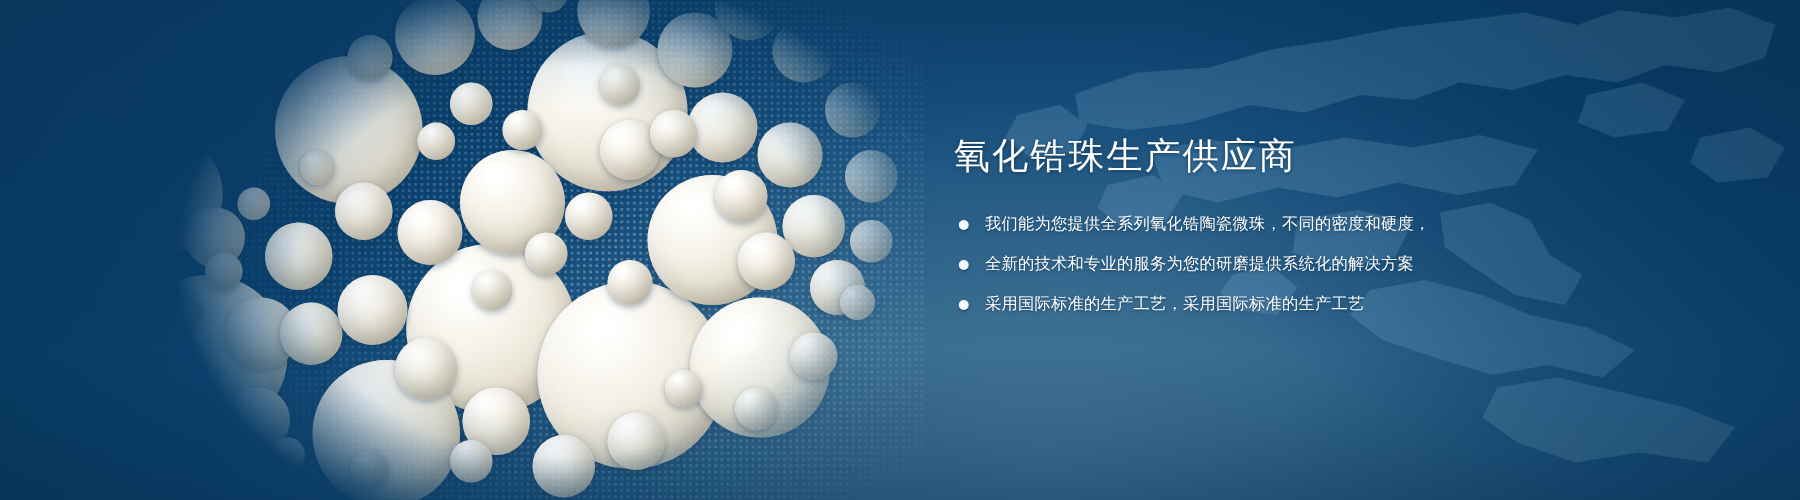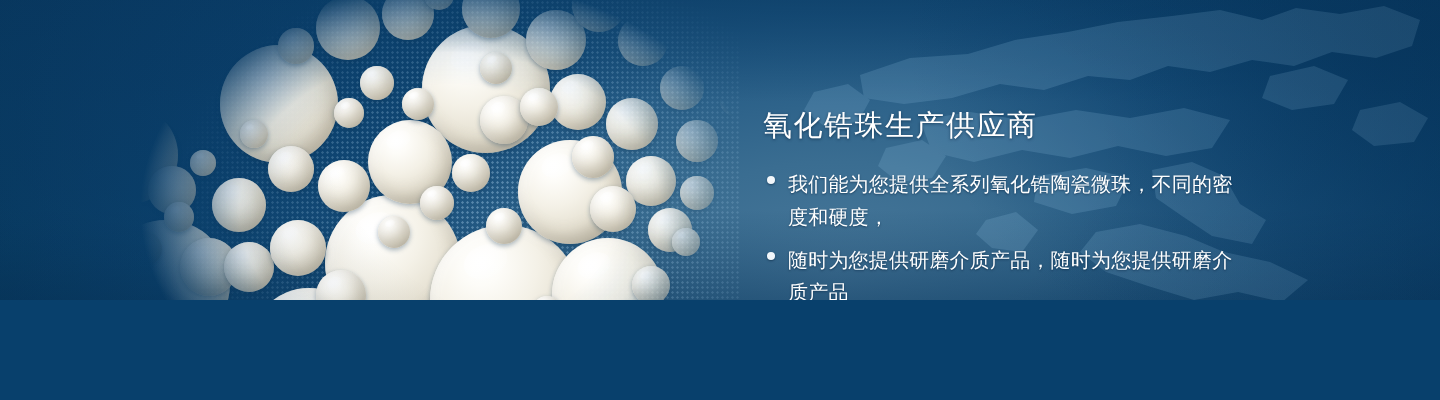--- a/index.html
+++ b/index.html
@@ -7,21 +7,21 @@
     padding: 0;
     background: #08406c;
   }
   body {
     font-family: "Liberation Sans", "DejaVu Sans", sans-serif;
   }
 
   .banner {
     position: relative;
     width: 1440px;
-    height: 300px;
+    height: 400px;
     overflow: hidden;
     background: #0a4370;
     text-decoration: underline;
   }
 
   
   .bg-base {
     position: absolute;
     inset: 0;
     background:
@@ -121,21 +121,21 @@
   .bullets {
     list-style: none;
     margin: 0;
     padding: 0;
   }
   .bullet-row {
     position: relative;
     padding-left: 25px;
     margin-bottom: 11px;
     color: #ffffff;
-    font-size: 20px;
+    font-size: 13px;
     line-height: 1.62;
     letter-spacing: 0.2px;
     text-shadow: 0 1px 2px rgba(2,30,56,0.55);
   }
   .bullet-row:last-child { margin-bottom: 0; }
   .bullet-dot {
     position: absolute;
     left: 4px;
     top: 8px;
     width: 8px;
@@ -248,22 +248,26 @@
   <div class="copy">
     <h1 class="headline">氧化锆珠生产供应商</h1>
 
     <ul class="bullets">
 
       <li class="bullet-row">
         <span class="bullet-dot"></span>
         <span class="bullet-line">我们能为您提供全系列氧化锆陶瓷微珠，不同的密度和硬度，</span>
       </li>
 
-
       <li class="bullet-row">
         <span class="bullet-dot"></span>
-        <span class="bullet-line">随时为您提供研磨介质产品，随时为您提供研磨介质产品</span>
+        <span class="bullet-line">全新的技术和专业的服务为您的研磨提供系统化的解决方案</span>
+      </li>
+
+      <li class="bullet-row">
+        <span class="bullet-dot"></span>
+        <span class="bullet-line">采用国际标准的生产工艺，采用国际标准的生产工艺</span>
       </li>
 
     </ul>
   </div>
 
 </div>
 
 </body></html>

